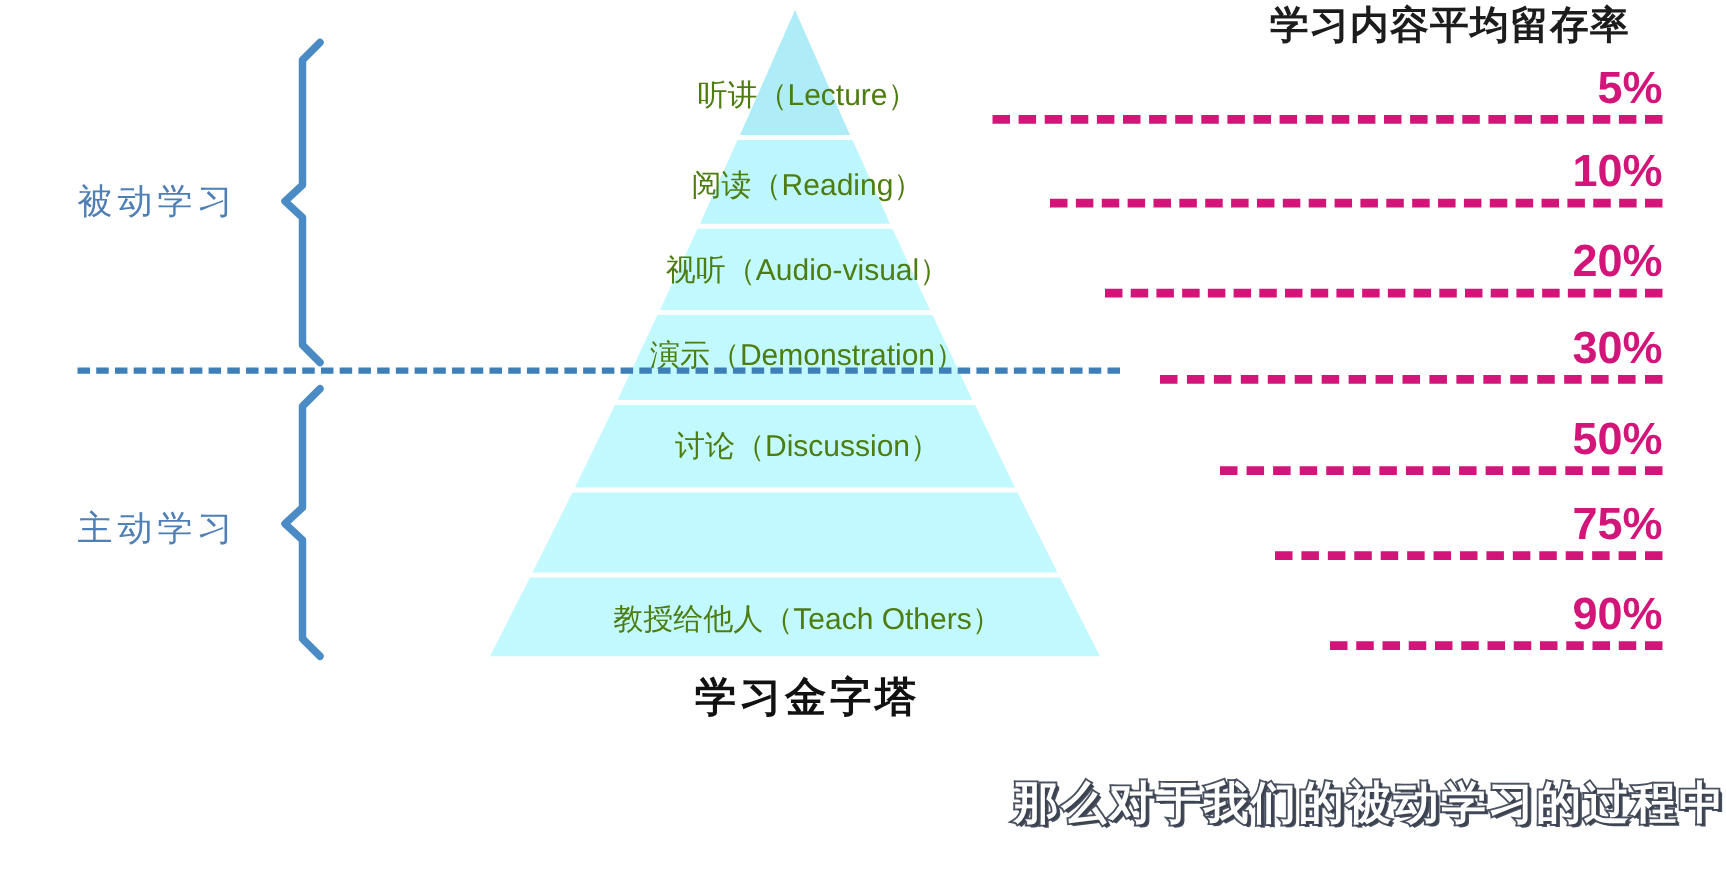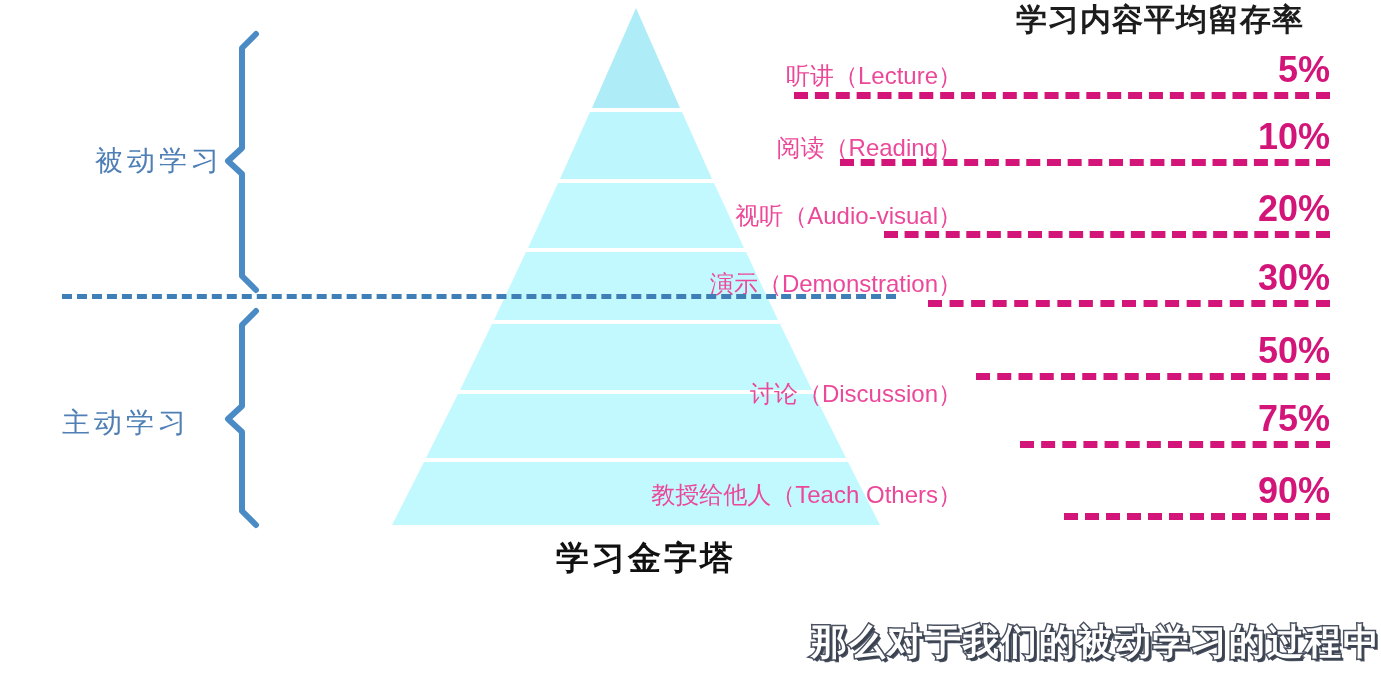--- a/index.html
+++ b/index.html
@@ -50,22 +50,22 @@
   #pyramid-svg {
     position: absolute;
     left: 0; top: 0;
     width: 632px;
     height: 522px;
     display: block;
   }
   .level-label {
     position: absolute;
     width: 632px;
-    text-align: right;
-    color: #ec4899;
+    text-align: center;
+    color: #4d7c0f;
     font-size: 24px;
     font-weight: 400;
     white-space: nowrap;
     pointer-events: none;
   }
 
   
   .pyramid-title {
     position: absolute;
     left: 330px;
@@ -88,21 +88,21 @@
     pointer-events: none;
   }
   .group-label {
     position: absolute;
     font-size: 28px;
     font-weight: 400;
     color: #4f7fb5;
     letter-spacing: 4px;
     white-space: nowrap;
   }
-  #group-passive { left: 62px; top: 142px; margin-left: 33px; }
+  #group-passive { left: 62px; top: 142px; }
   #group-active  { left: 62px; top: 404px; }
 
   
   #section-divider {
     position: absolute;
     left: 62px;
     top: 294px;
     width: 834px;
     height: 0;
     border-top: 5px dashed #3f7fb8;
@@ -173,21 +173,21 @@
 
       <polygon points="128,390 484,390 516,454 96,454" fill="#c2f9ff"></polygon>
 
       <polygon points="94,458 518,458 550,521 62,521" fill="#c2f9ff"></polygon>
     </svg>
 
     <div class="level-label" style="top:56px;">听讲（Lecture）</div>
     <div class="level-label" style="top:128px;">阅读（Reading）</div>
     <div class="level-label" style="top:196px;">视听（Audio-visual）</div>
     <div class="level-label" style="top:264px;">演示（Demonstration）</div>
-    <div class="level-label" style="top:337px;margin-top:37px;">讨论（Discussion）</div>
+    <div class="level-label" style="top:337px;">讨论（Discussion）</div>
     <div class="level-label" style="top:475px;">教授给他人（Teach Others）</div>
   </div>
 
   <div class="pyramid-title">学习金字塔</div>
 
   <svg class="brace-svg" viewBox="0 0 1381 698" preserveAspectRatio="none">
 
     <path d="M 256,34 L 242,48 L 242,148 L 228,161 L 242,174 L 242,276 L 256,290" fill="none" stroke="#4a8bc6" stroke-width="6" stroke-linecap="round" stroke-linejoin="round"></path>
 
     <path d="M 256,311 L 242,325 L 242,406 L 228,419 L 242,432 L 242,511 L 256,525" fill="none" stroke="#4a8bc6" stroke-width="6" stroke-linecap="round" stroke-linejoin="round"></path>

